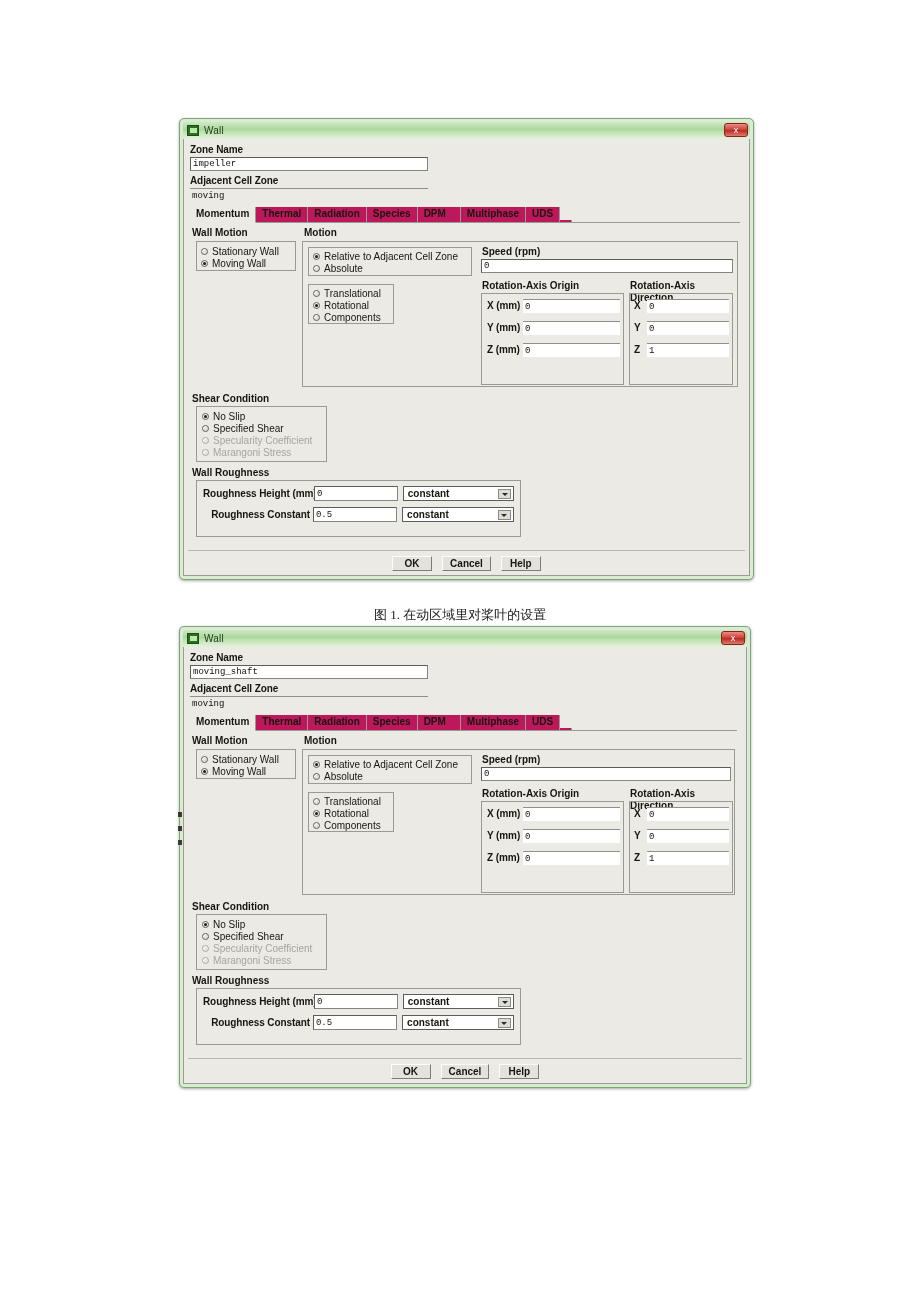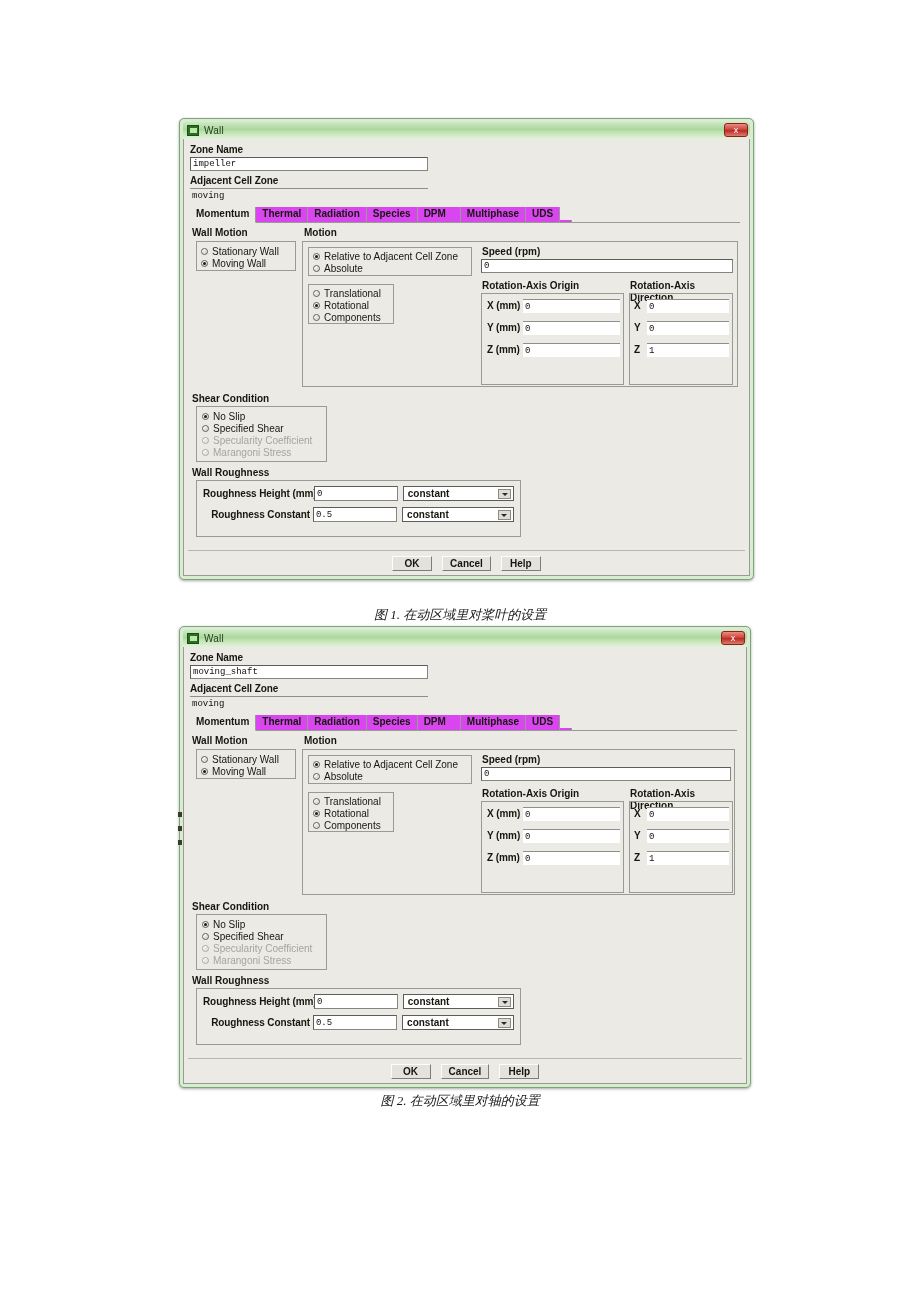--- a/index.html
+++ b/index.html
@@ -81,21 +81,21 @@
   .field.ro { background:#eceae4; border:none; border-top:1px solid #8f8f89; }
   .field.underline-only{ border:none; border-top:1px solid #8f8f89; background:#fff;}
 
   
   .tabs { display:flex; align-items: flex-end; margin-top: 5px; height: 16px;
           border-bottom: 1px solid #9a9a94; }
   .tab {
     font-size: 10px; font-weight: bold; color:#16160f;
     padding: 1px 6px 2px 6px; line-height: 12px;
     border-right: 1px solid #9a9a94;
-    background: #d946ef; white-space: nowrap;
+    background: #be185d; white-space: nowrap;
   }
   .tab.active { background:#eceae4; border-bottom: 1px solid #eceae4; margin-bottom:-1px;}
   .tab.spacer { width: 12px; padding: 1px 0; }
 
   
   .gbox { border: 1px solid #9a9a94; background: transparent; }
   .section-title { font-size:10px; font-weight:bold; color:#16160f; line-height:12px; margin-bottom:1px;}
 
   
   .radio-row { display:flex; align-items:center; height: 12px; }
@@ -140,21 +140,20 @@
     background:#e4e2dc;
     font-size:10px; font-weight:bold; color:#16160f;
     display:flex; align-items:center; justify-content:center;
     padding: 0 7px;
   }
 
   .caption {
     position:absolute; width:920px; text-align:center;
     font-size: 13px; color:#1a1a1a;
     font-family: "Liberation Serif", serif;
-    font-style: italic;
   }
 
   
   .artifact { position:absolute; width:4px; height:5px; background:#3a3a33; }
 </style>
 </head>
 <body>
 
 <div class="page">
 
@@ -475,15 +474,14 @@
         <div class="btn">Cancel</div>
         <div class="btn">Help</div>
       </div>
     </div>
   </div>
 
   <div class="artifact" style="left:178px;top:812px;"></div>
   <div class="artifact" style="left:178px;top:826px;"></div>
   <div class="artifact" style="left:178px;top:840px;"></div>
 
-  <div class="caption" style="left:0;top:1092px;">图 2. 在动区域里对轴的设置</div>
 
 </div>
 
 </body></html>

